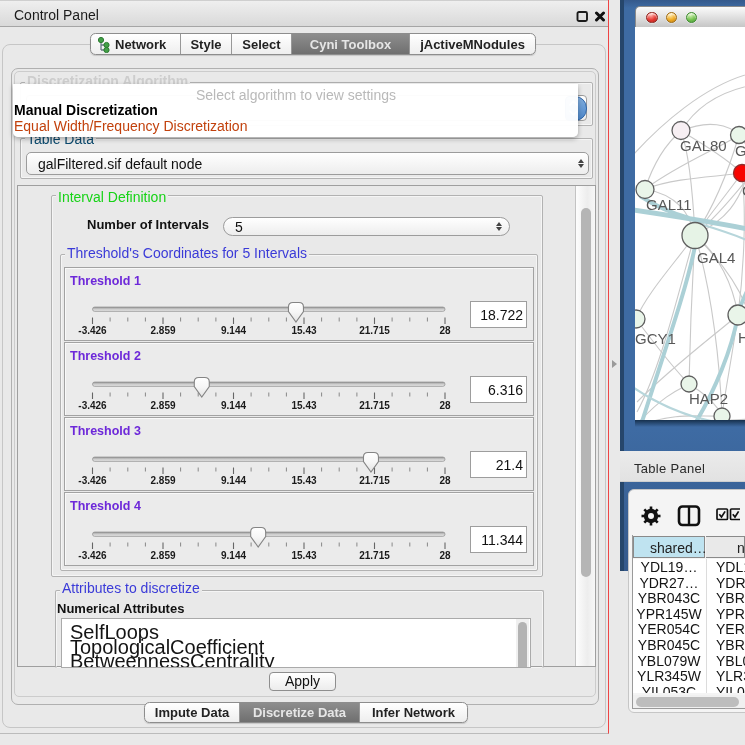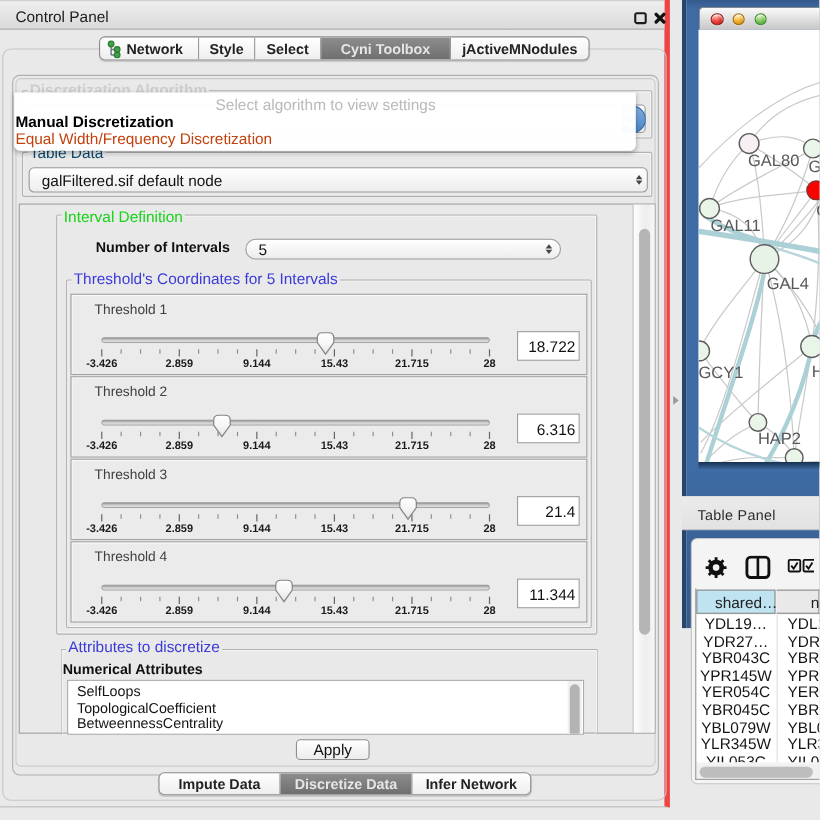--- a/index.html
+++ b/index.html
@@ -1,16 +1,16 @@
 <!DOCTYPE html>
 <html><head><meta charset="utf-8">
 <style>
 * { margin:0; padding:0; box-sizing:border-box; -webkit-font-smoothing:antialiased; }
 html,body { width:745px; height:745px; background:#e9e9e9; font-family:"Liberation Sans", sans-serif; position:relative; overflow:hidden; }
-#win { position:absolute; left:0; top:0; width:609px; height:734px; background:#e9e9e9; border-right:5px solid #ef4444; border-bottom:1px solid #bbb; }
+#win { position:absolute; left:0; top:0; width:609px; height:734px; background:#e9e9e9; border-right:1px solid #ef4444; border-bottom:1px solid #bbb; }
 #tbar { position:absolute; left:0; top:0; width:100%; height:27px; background:linear-gradient(#efefef,#d9d9d9); border-bottom:1px solid #a5a5a5; border-top:1px solid #cfcfcf; }
 #tbar .t { position:absolute; left:14px; top:6px; font-size:14px; color:#1b1b1b; }
 .wbtn { position:absolute; top:11px; }
 #rectA { position:absolute; left:2px; top:44px; width:604px; height:684px; border:1px solid #c6c6c6; border-radius:8px; }
 #rectB { position:absolute; left:11px; top:68px; width:588px; height:637px; border:1px solid #b0b0b0; border-radius:7px; }
 #rectC { position:absolute; left:14px; top:71px; width:582px; height:626px; border:1px solid #cccccc; border-radius:5px; }
 .seg { position:absolute; display:flex; border:1px solid #8d8d8d; border-radius:5.5px; overflow:hidden; background:linear-gradient(#ffffff,#eeeeee); box-shadow:0 1px 1px rgba(0,0,0,0.15); }
 .seg .s { font-size:13px; font-weight:bold; color:#222; display:flex; align-items:center; justify-content:center; border-right:1px solid #989898; padding:0; }
 .seg .s:last-child { border-right:none; }
 .seg .sel { background:linear-gradient(#8d8d8d,#6f6f6f); color:#e6e6e6; }
@@ -19,21 +19,21 @@
 .gbox { position:absolute; border:1px solid #b2b2b2; border-radius:2px; box-shadow:inset 0 0 0 1px rgba(255,255,255,0.55); }
 .glab { position:absolute; font-size:14px; background:transparent; padding:0 2px; }
 .combo { position:absolute; background:linear-gradient(#ffffff,#ededed); border:1px solid #9c9c9c; border-radius:4px; font-size:14px; color:#111; }
 .combo .ar { position:absolute; right:6px; top:0; height:100%; display:flex; flex-direction:column; justify-content:center; gap:1px; }
 .combo .ar:before { content:""; display:block; width:0; height:0; border-left:3.5px solid transparent; border-right:3.5px solid transparent; border-bottom:4.5px solid #444; }
 .combo .ar:after { content:""; display:block; width:0; height:0; border-left:3.5px solid transparent; border-right:3.5px solid transparent; border-top:4.5px solid #444; }
 #scrollpane { position:absolute; left:17px; top:185px; width:579px; height:482px; border:1px solid #9f9f9f; background:#e9e9e9; }
 #vsb { position:absolute; right:0; top:0; width:20px; height:100%; border-left:1px solid #c3c3c3; background:linear-gradient(90deg,#fdfdfd,#ededed 60%,#f7f7f7); }
 #vsb .th { position:absolute; left:4.5px; top:22px; width:10px; height:369px; border-radius:5px; background:#b5b5b5; }
 .tbox { position:absolute; left:46px; width:470px; height:74px; border:1px solid #a2a2a2; background:#ebebeb; box-shadow:inset 1px 1px 0 rgba(255,255,255,0.7); }
-.ttitle { position:absolute; left:21px; top:6px; font-size:12.5px; font-weight:normal; color:#404040; }
+.ttitle { position:absolute; left:5px; top:6px; font-size:12.5px; font-weight:bold; color:#6d28d9; }
 .tval { position:absolute; left:405px; top:33px; width:57px; height:27px; background:#fff; border:1px solid #9d9d9d; font-size:14px; color:#111; text-align:right; padding:5px 3px 0 0; }
 #popup { position:absolute; left:13px; top:84px; width:565px; height:53px; background:rgba(255,255,255,0.97); border-radius:0 0 5px 5px; box-shadow:0 2px 5px rgba(0,0,0,0.3); z-index:50; }
 #bluepanel { position:absolute; left:620px; top:0; width:125px; height:571px; background:linear-gradient(#35598b,#3e6ba3 8px,#3e6ba3 430px,#35598b); border-left:4px solid #26466b;text-decoration:underline; }
 #netwin { position:absolute; left:11px; top:6px; width:114px; height:414px; }
 #nettb { position:absolute; left:0; top:0; width:100%; height:22px; background:linear-gradient(#fbfbfb,#c6c6c6); border:1px solid #8a8a8a; border-bottom-color:#909090; border-radius:5px 0 0 0; }
 .tl { position:absolute; top:5.2px; width:11.2px; height:11.2px; border-radius:50%; box-shadow:inset 0 1.5px 1.5px rgba(255,255,255,0.8), 0 0.5px 1px rgba(255,255,255,0.6); }
 #netcv { position:absolute; left:0; top:21px; width:114px; height:393px; background:#fff; overflow:hidden; }
 #netshadow { position:absolute; left:11px; top:420px; width:114px; height:7px; background:linear-gradient(#16304d,rgba(22,48,77,0)); z-index:3; }
 #tpbar { position:absolute; left:620px; top:451px; width:125px; height:31px; background:linear-gradient(#ebebeb,#e2e2e2); border-bottom:1px solid #cfcfcf; }
 #tpbar .t { position:absolute; left:14px; top:10px; font-size:13px; color:#2a2a2a; letter-spacing:0.3px; }
@@ -384,21 +384,21 @@
           <text x="309.5" y="65.5" font-size="10" font-weight="bold" fill="#1a1a1a" text-anchor="middle" font-family="Liberation Sans, sans-serif">21.715</text>
           <text x="380.0" y="65.5" font-size="10" font-weight="bold" fill="#1a1a1a" text-anchor="middle" font-family="Liberation Sans, sans-serif">28</text>
           <path d="M 185.67253229809714 40 L 185.67253229809714 39 Q 185.67253229809714 34.5 190.17253229809714 34.5 L 196.17253229809714 34.5 Q 200.67253229809714 34.5 200.67253229809714 39 L 200.67253229809714 43.5 L 193.17253229809714 54 L 185.67253229809714 43.5 Z" fill="url(#thm)" stroke="#848484" stroke-width="1.1"></path>
   </svg>
   <div class="tval">11.344</div>
 </div>
 
     <div class="gbox" style="left:37px;top:404px;width:489px;height:78px;border-bottom:none"></div>
     <div class="glab" style="left:42px;top:394px;color:#3a3ad8;background:#e9e9e9">Attributes to discretize</div>
     <div style="position:absolute;left:39px;top:415px;font-size:13px;font-weight:bold;color:#111">Numerical Attributes</div>
-    <div style="position:absolute;left:43px;top:432px;width:470px;height:50px;background:#fff;border:1px solid #aaa;font-size:13px;color:#141414;overflow:hidden">
+    <div style="position:absolute;left:43px;top:432px;width:470px;height:50px;background:#fff;border:1px solid #aaa;font-size:20px;color:#141414;overflow:hidden">
       <div style="position:absolute;left:8px;top:2px">SelfLoops</div>
       <div style="position:absolute;left:8px;top:16.5px">TopologicalCoefficient</div>
       <div style="position:absolute;left:8px;top:31px">BetweennessCentrality</div>
       <div style="position:absolute;right:1px;top:0;width:13px;height:49px;background:#f0f0f0">
           <div style="position:absolute;left:2px;top:3px;width:9px;height:50px;border-radius:4.5px;background:#b3b3b3"></div>
         </div>
     </div>
     <div id="vsb">
         <div class="th"></div>
       </div>
@@ -416,21 +416,21 @@
             <circle cx="9.5" cy="9" r="2.6"></circle>
             <circle cx="9.5" cy="14" r="2.6"></circle>
           </g>
         </svg>Network</div>
     <div class="s" style="width:51px">Style</div>
     <div class="s" style="width:60px">Select</div>
     <div class="s sel" style="width:118px">Cyni Toolbox</div>
     <div class="s" style="width:125px">jActiveMNodules</div>
   </div>
   <div class="seg" id="botseg">
-    <div class="s" style="width:110px">Impute Data</div>
+    <div class="s" style="width:95px">Impute Data</div>
     <div class="s sel" style="width:120px">Discretize Data</div>
     <div class="s" style="width:107px">Infer Network</div>
   </div>
 
   <div id="popup">
     <div style="position:absolute;left:183px;top:3px;font-size:14px;color:#b9b9b9">Select algorithm to view settings</div>
     <div style="position:absolute;left:1px;top:18px;font-size:14px;font-weight:bold;color:#000">Manual Discretization</div>
     <div style="position:absolute;left:1px;top:33.5px;font-size:14px;color:#c2410c">Equal Width/Frequency Discretization</div>
   </div>
 </div>

